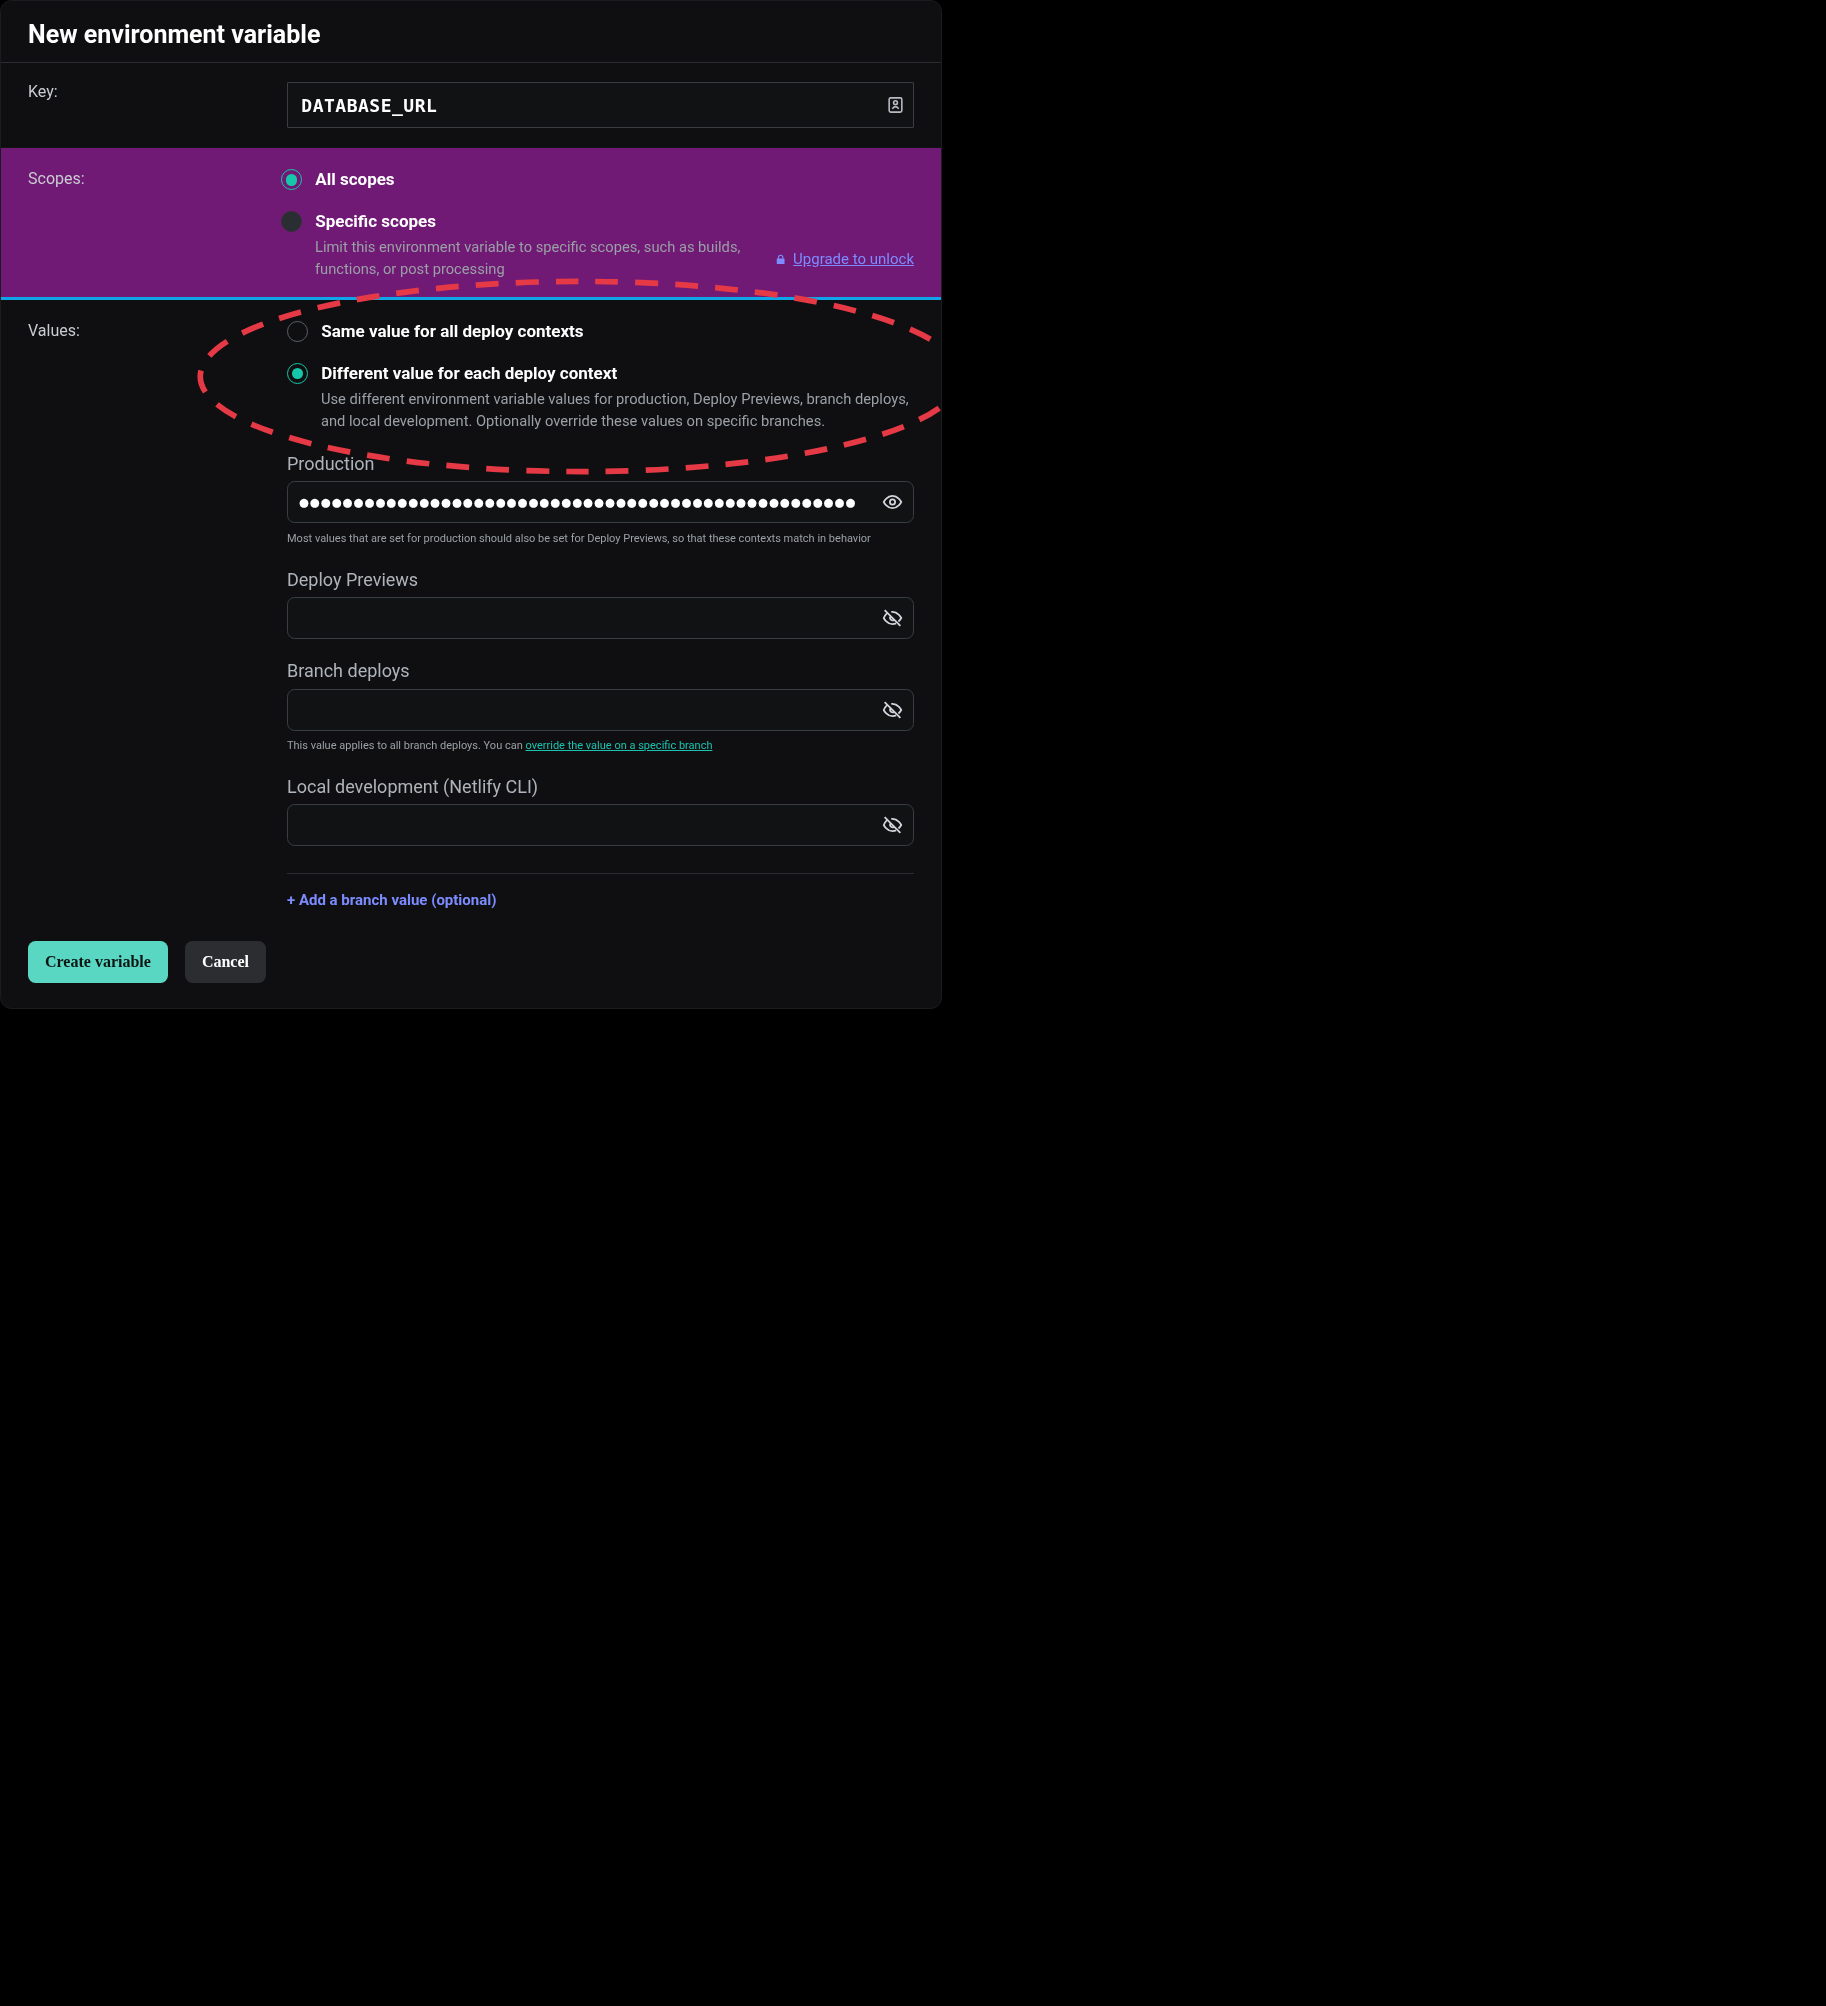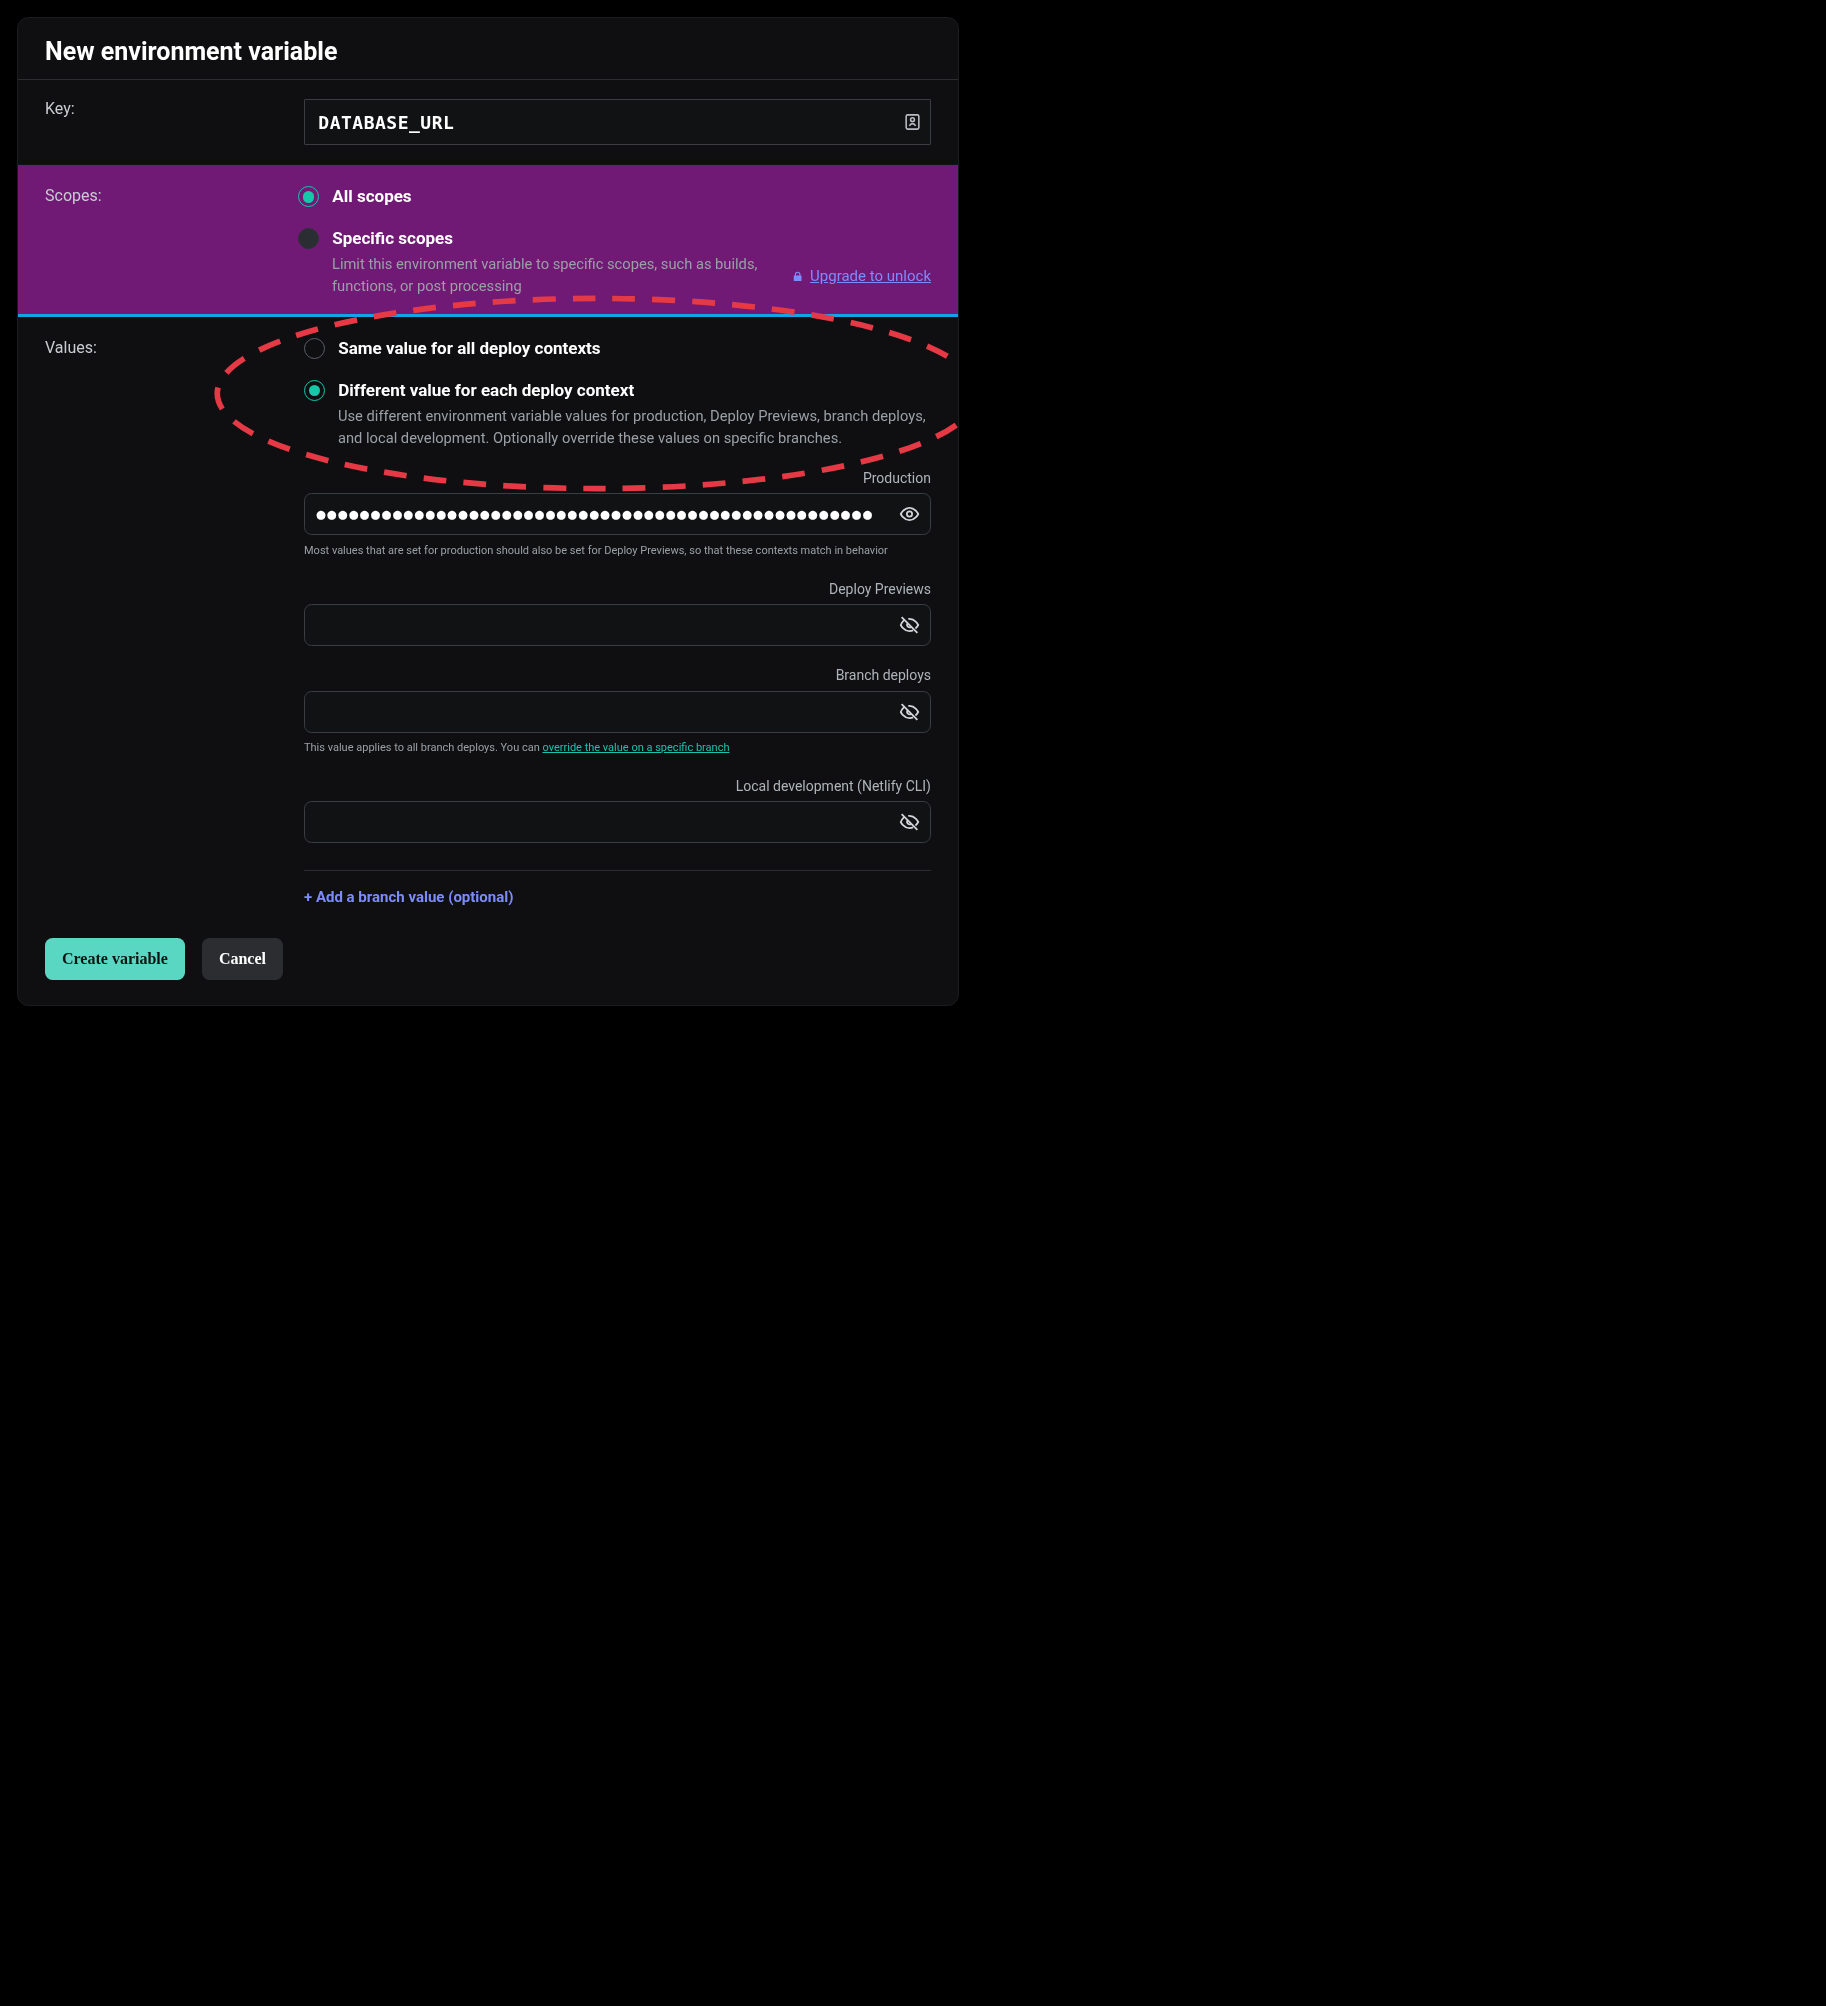--- a/index.html
+++ b/index.html
@@ -16,21 +16,20 @@
     --link:#7c8cff;
     --link-teal:#19c3af;
     --btn-dark:#2b2d31;
     --white:#ffffff;
   }
   html,body{margin:0;padding:0;background:var(--bg);}
   *{box-sizing:border-box;font-family:-apple-system,BlinkMacSystemFont,"Segoe UI",Roboto,Helvetica,Arial,sans-serif;}
   .stage{
     width:1826px;height:1799px;background:var(--bg);
     display:flex;align-items:flex-start;justify-content:flex-start;
-    padding:17px;
   }
   .panel{
     width:942px;
     background:#0f0f11;
     border:1px solid #1b1c1f;
     border-radius:11.4px;
     overflow:hidden;
     position:relative;
   }
   .section{padding:23px 27px;}
@@ -68,21 +67,21 @@
   .radio-desc{color:var(--muted);font-size:14.7px;line-height:1.5;margin-left:34px;max-width:495px;}
   .scopes-right{display:flex;justify-content:flex-end;align-items:center;gap:5.7px;}
   .upgrade-link{color:var(--link);text-decoration:underline;font-size:15px;}
   .lock-icon{width:13.3px;height:13.3px;color:var(--link);}
   .scopes-row{display:flex;align-items:flex-start;gap:15px;}
   .scopes-row .right{margin-left:auto;align-self:center;}
   
   .values{padding:21px 27px 17px 27px;}
   .values .radio-desc{max-width:609px;}
   .ctx{margin-top:21px;}
-  .ctx-label{color:var(--muted2);font-size:14px;margin-bottom:7.6px;text-align:right;}
+  .ctx-label{color:var(--muted2);font-size:18px;margin-bottom:7.6px;}
   .ctx-input{
     width:100%;height:42px;background:#111214;border:1px solid var(--border);
     border-radius:7.6px;color:var(--white);padding:0 44px 0 11.4px;font-size:15px;
   }
   .ctx-wrap{position:relative;}
   .eye{position:absolute;right:11.4px;top:50%;transform:translateY(-50%);width:21px;height:21px;color:#d1d5db;}
   .ctx-help{color:var(--muted);font-size:11px;margin-top:7.6px;line-height:1.5;}
   .ctx-help a{color:var(--link-teal);text-decoration:underline;}
   .sep{border:none;border-top:1px solid var(--border-soft);margin:27px 0 17px 0;}
   .add-branch{color:var(--link);font-weight:700;font-size:15px;cursor:pointer;}

